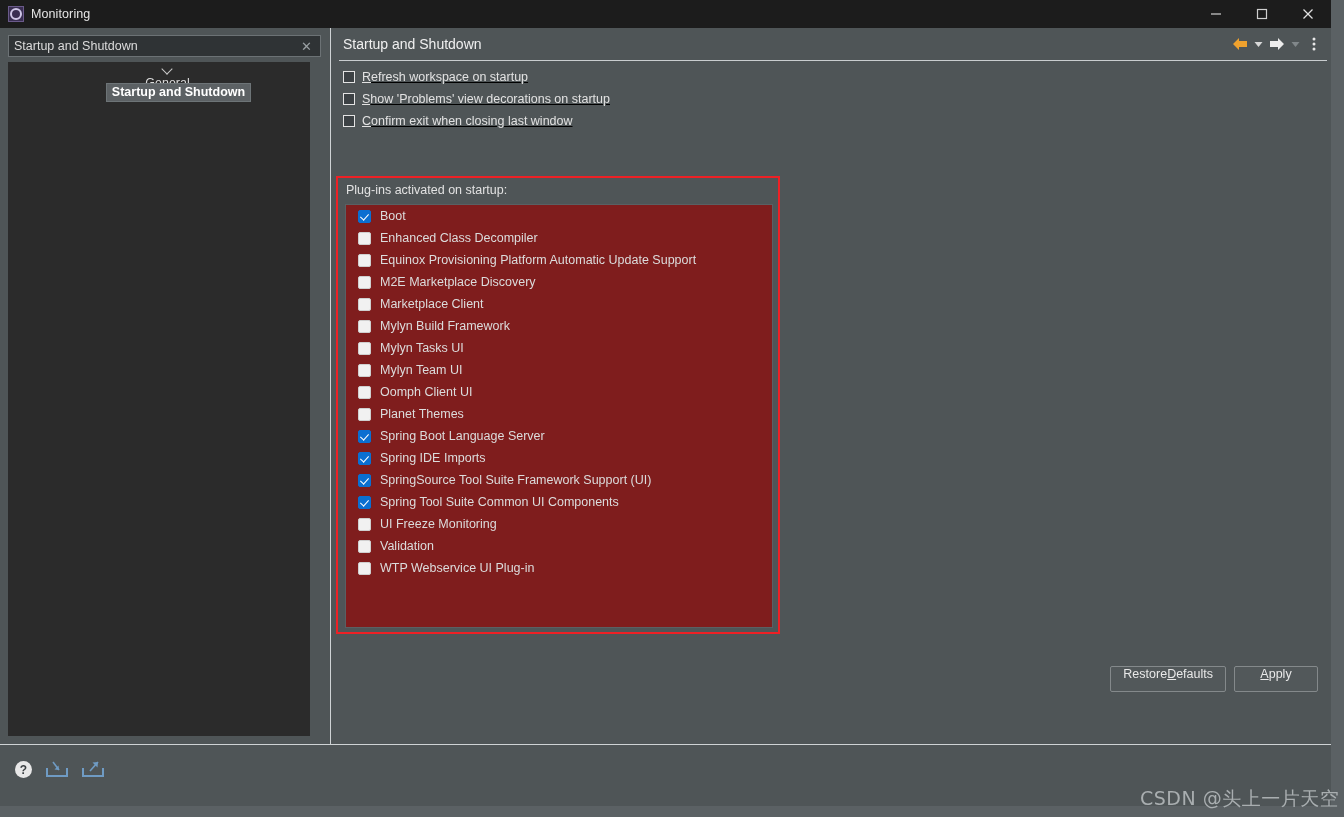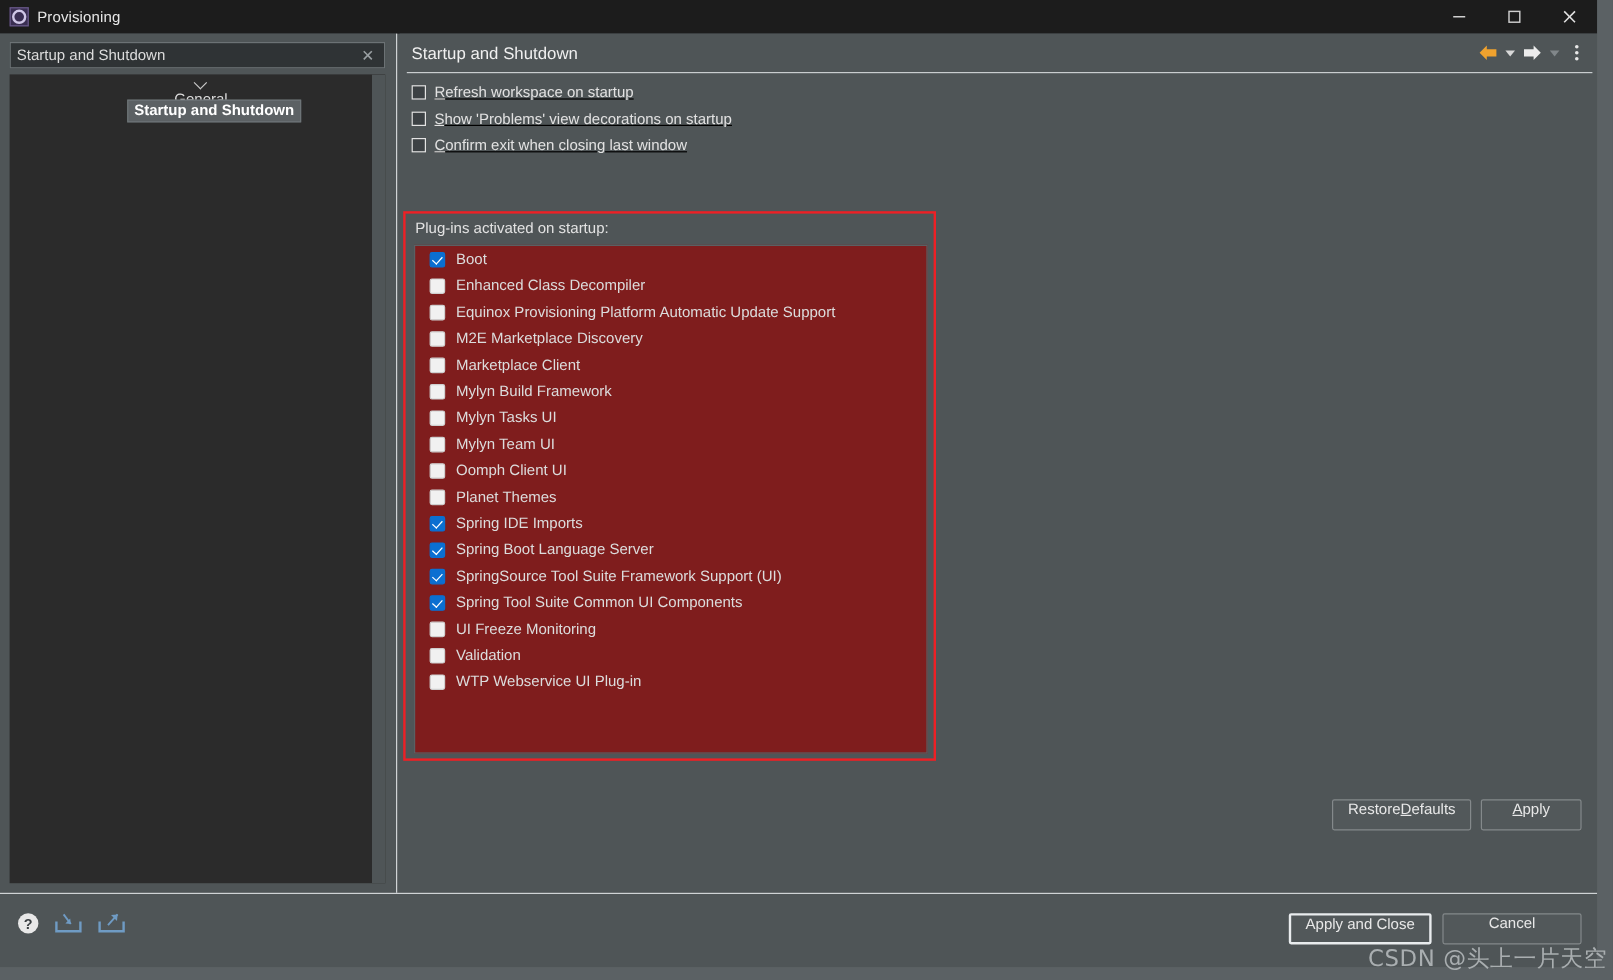--- a/index.html
+++ b/index.html
@@ -201,21 +201,21 @@
 <div id="root">
   <div class="outer-bg"></div>
 
   <div class="win">
 
     <div class="titlebar">
       <span class="app-icon">
         <span class="gearbox"></span>
           <span class="gear"></span>
       </span>
-      <span class="title-text">Provisioning</span>
+      <span class="title-text">Monitoring</span>
       <span class="win-ctrls">
         <span class="win-btn">
           <svg width="12" height="12" viewBox="0 0 12 12">
               <line x1="1" y1="6" x2="11" y2="6" stroke="#cfcfcf" stroke-width="1.2"></line>
             </svg>
         </span>
         <span class="win-btn">
           <svg width="12" height="12" viewBox="0 0 12 12">
               <rect x="1.5" y="1.5" width="9" height="9" fill="none" stroke="#cfcfcf" stroke-width="1.2"></rect>
             </svg>
@@ -337,25 +337,25 @@
               <div class="plug-row">
                 <span class="cb2"></span>
                 <span class="lbl">Oomph Client UI</span>
               </div>
               <div class="plug-row">
                 <span class="cb2"></span>
                 <span class="lbl">Planet Themes</span>
               </div>
               <div class="plug-row">
                 <span class="cb2 on"></span>
+                <span class="lbl">Spring Boot Language Server</span>
+              </div>
+              <div class="plug-row">
+                <span class="cb2 on"></span>
                 <span class="lbl">Spring IDE Imports</span>
-              </div>
-              <div class="plug-row">
-                <span class="cb2 on"></span>
-                <span class="lbl">Spring Boot Language Server</span>
               </div>
               <div class="plug-row">
                 <span class="cb2 on"></span>
                 <span class="lbl">SpringSource Tool Suite Framework Support (UI)</span>
               </div>
               <div class="plug-row">
                 <span class="cb2 on"></span>
                 <span class="lbl">Spring Tool Suite Common UI Components</span>
               </div>
               <div class="plug-row">
@@ -398,23 +398,19 @@
           </svg>
         </span>
         <span>
           <svg width="24" height="20" viewBox="0 0 24 20">
             <path d="M2 9 L2 17 L22 17 L22 9" fill="none" stroke="#6f9bc4" stroke-width="2"></path>
             <line x1="9" y1="12" x2="17" y2="3" stroke="#6f9bc4" stroke-width="1.6"></line>
             <path d="M17 3 L11.5 3.5 L16.5 8.5 Z" fill="#6f9bc4"></path>
           </svg>
         </span>
       </span>
-      <span class="bb-btns">
-        <span class="btn default" style="min-width:102px">Apply and Close</span>
-        <span class="btn" style="min-width:116px">Cancel</span>
-      </span>
     </div>
   </div>
 
   <div class="right-edge"></div>
   <div class="bot-edge"></div>
   <div class="watermark">CSDN @头上一片天空</div>
 </div>
 
 </body></html>

